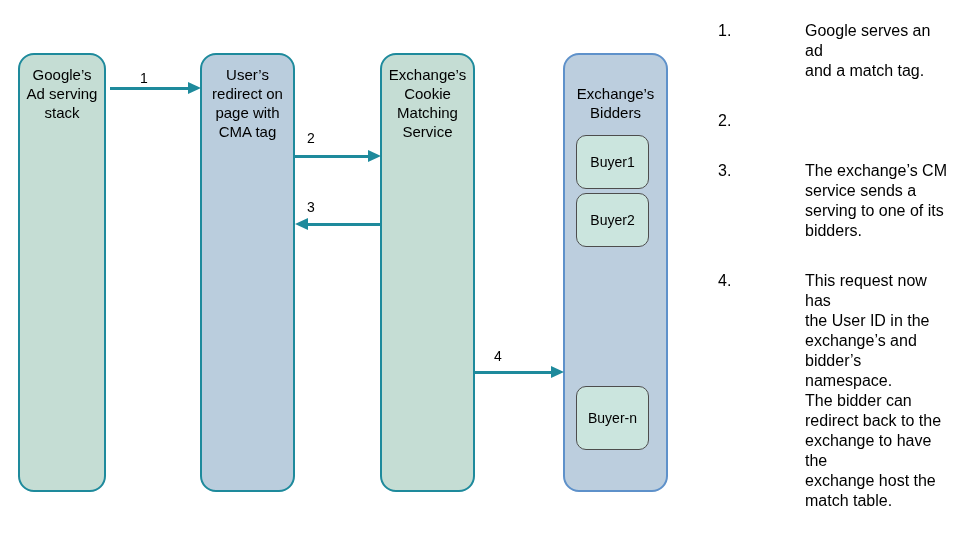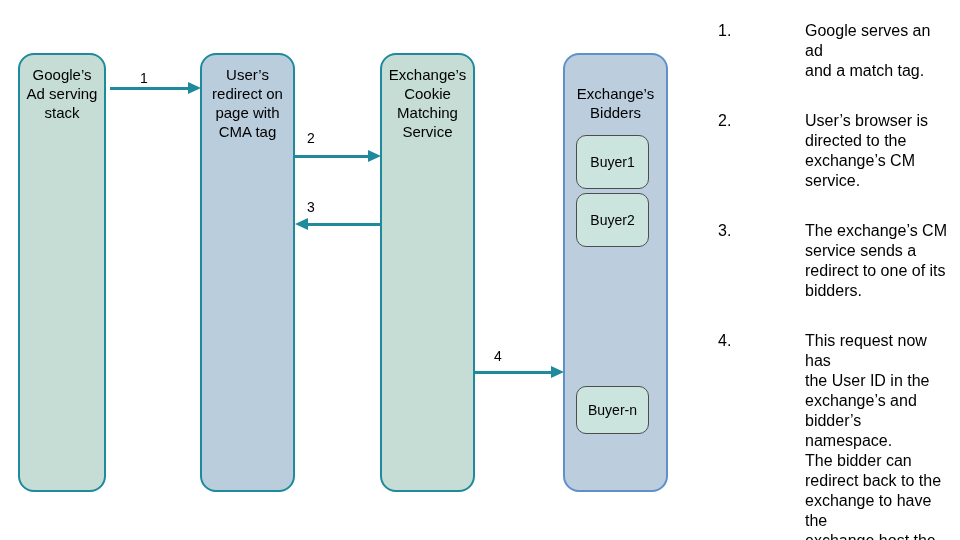--- a/index.html
+++ b/index.html
@@ -55,21 +55,21 @@
     display: flex;
     align-items: center;
     justify-content: center;
     font-size: 14px;
     line-height: 14px;
     white-space: nowrap;
   }
   #buyer-1 { top: 80px;  }
   #buyer-2 { top: 138px; }
   #buyer-3 { top: 195px; }
-  #buyer-n { top: 331px; height: 48px; }
+  #buyer-n { top: 331px; height: 64px; }
 
   
   .arrow-line {
     position: absolute;
     height: 3px;
     background: var(--teal, #1e8a9c);
   }
   .arrow-head-right {
     position: absolute;
     width: 0; height: 0;
@@ -171,30 +171,26 @@
   <div class="arrow-label" id="arrow4-label">4</div>
 
   <div class="steps">
     <div class="step">
       <span class="step-num">1.</span>
       <div class="step-text">Google serves an ad
 and a match tag.</div>
     </div>
     <div class="step">
       <span class="step-num">2.</span>
-      <div class="step-text">User’s browser is
-directed to the
-exchange’s CM
-service.</div>
     </div>
     <div class="step">
       <span class="step-num">3.</span>
       <div class="step-text">The exchange’s CM
 service sends a
-redirect to one of its
+serving to one of its
 bidders.</div>
     </div>
     <div class="step">
       <span class="step-num">4.</span>
       <div class="step-text">This request now has
 the User ID in the
 exchange’s and
 bidder’s namespace.
 The bidder can
 redirect back to the

